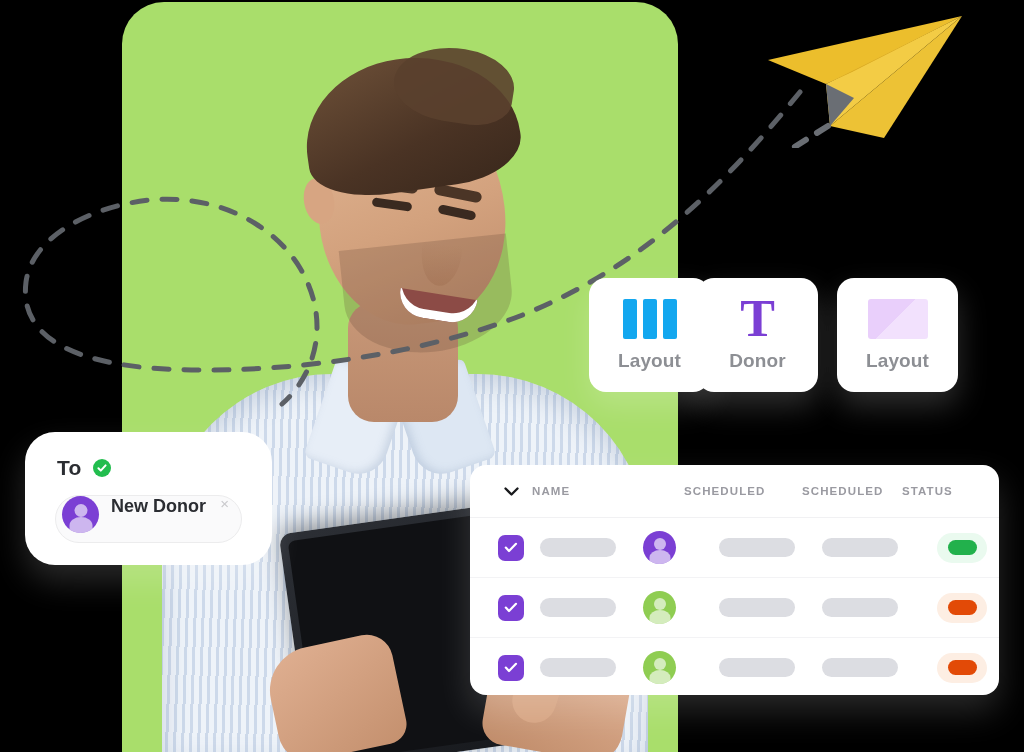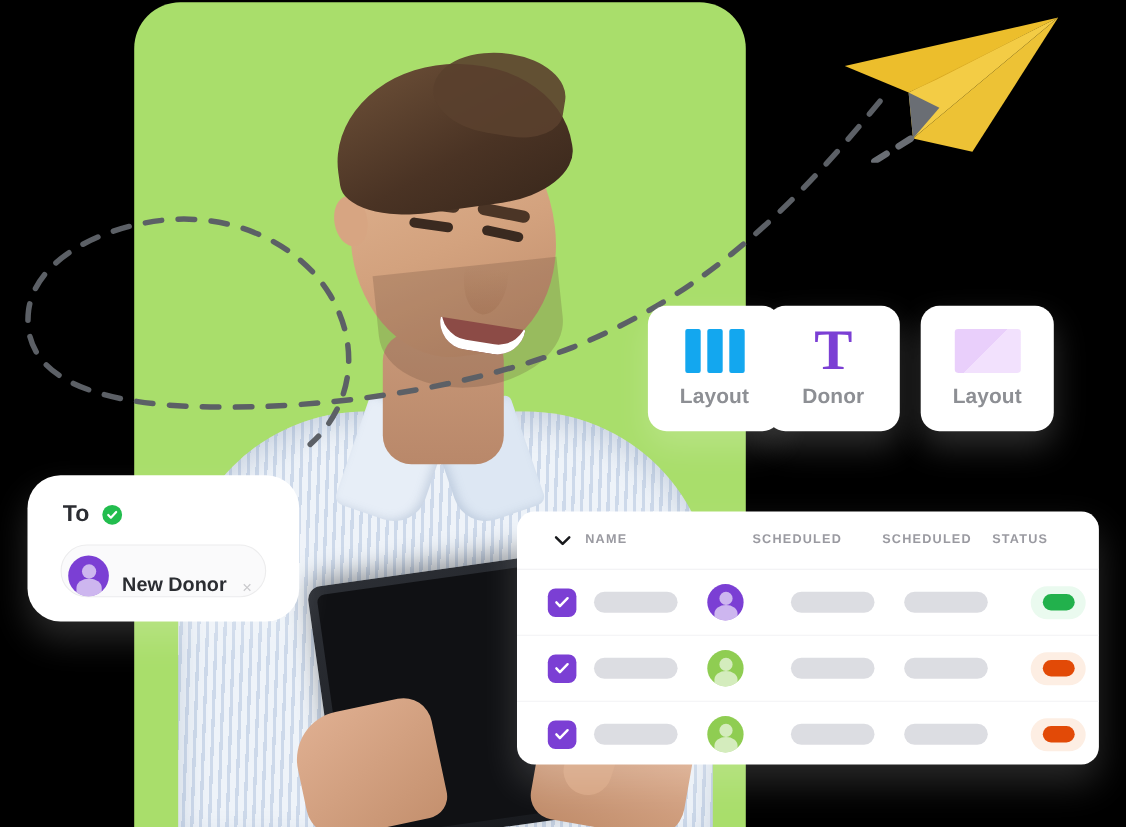--- a/index.html
+++ b/index.html
@@ -106,21 +106,21 @@
   .tocard{
     position:absolute;left:25px;top:432px;width:247px;height:133px;background:#fff;border-radius:30px;
     box-shadow:0 16px 32px rgba(255,255,255,.16);
   }
   .to-head{position:absolute;left:32px;top:24px;display:flex;align-items:center;gap:11px;}
   .to-label{font-size:21px;font-weight:700;color:#2b2d32;letter-spacing:.2px;}
   .to-check{width:18px;height:18px;border-radius:50%;background:#22bd4e;display:flex;align-items:center;justify-content:center;}
   .to-check svg{display:block;}
   .chip{
     position:absolute;left:30px;top:63px;width:187px;height:48px;border-radius:24px;
-    background:#fafafb;border:1px solid #ececed;display:flex;align-items:flex-end;gap:12px;padding-left:6px;box-sizing:border-box;
+    background:#fafafb;border:1px solid #ececed;display:flex;align-items:flex-start;gap:12px;padding-left:6px;box-sizing:border-box;
   }
   .avatar{border-radius:50%;position:relative;overflow:hidden;flex:0 0 auto;}
   .avatar .av-head{position:absolute;left:50%;transform:translateX(-50%);border-radius:50%;background:rgba(255,255,255,.62);}
   .avatar .av-body{position:absolute;left:50%;transform:translateX(-50%);border-radius:50% 50% 0 0;background:rgba(255,255,255,.62);}
   .chip .avatar{width:37px;height:37px;}
   .chip .av-head{width:13px;height:13px;top:8px;}
   .chip .av-body{width:23px;height:17px;bottom:-1px;}
   .chip-name{font-size:18px;font-weight:700;color:#2b2d32;}
   .chip-x{margin-left:auto;margin-right:12px;color:#c9c9cc;font-size:15px;line-height:1;}
 

